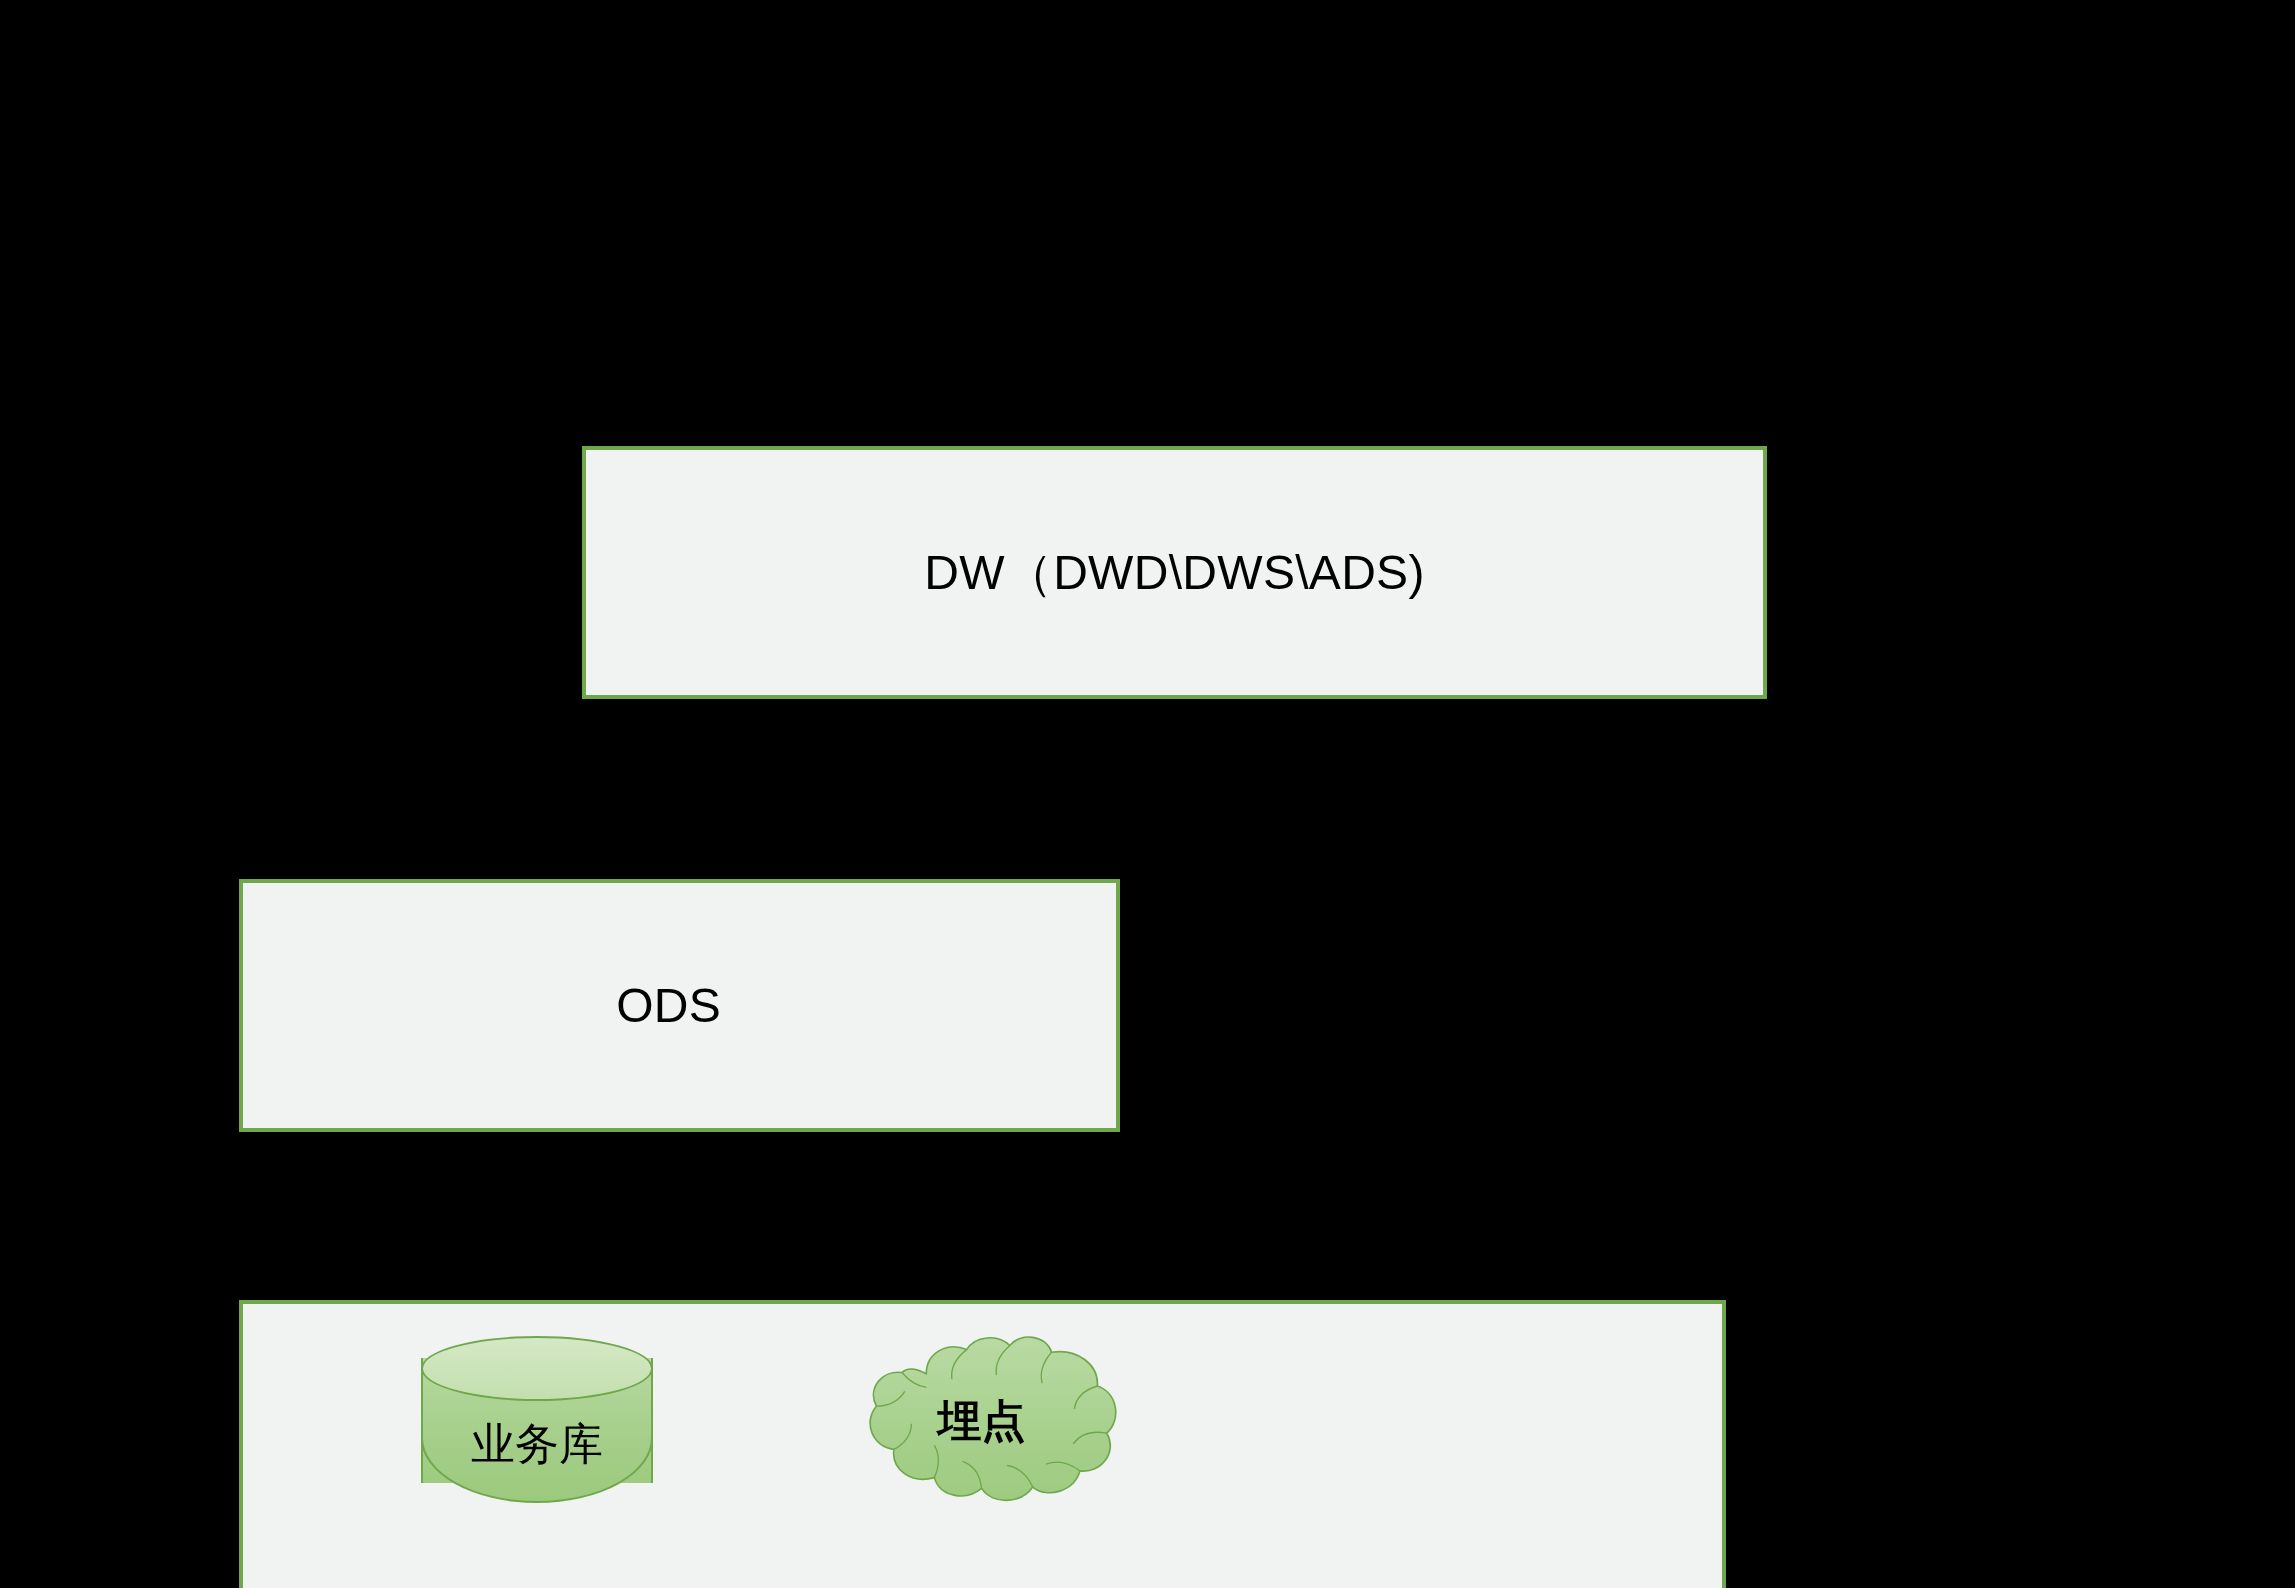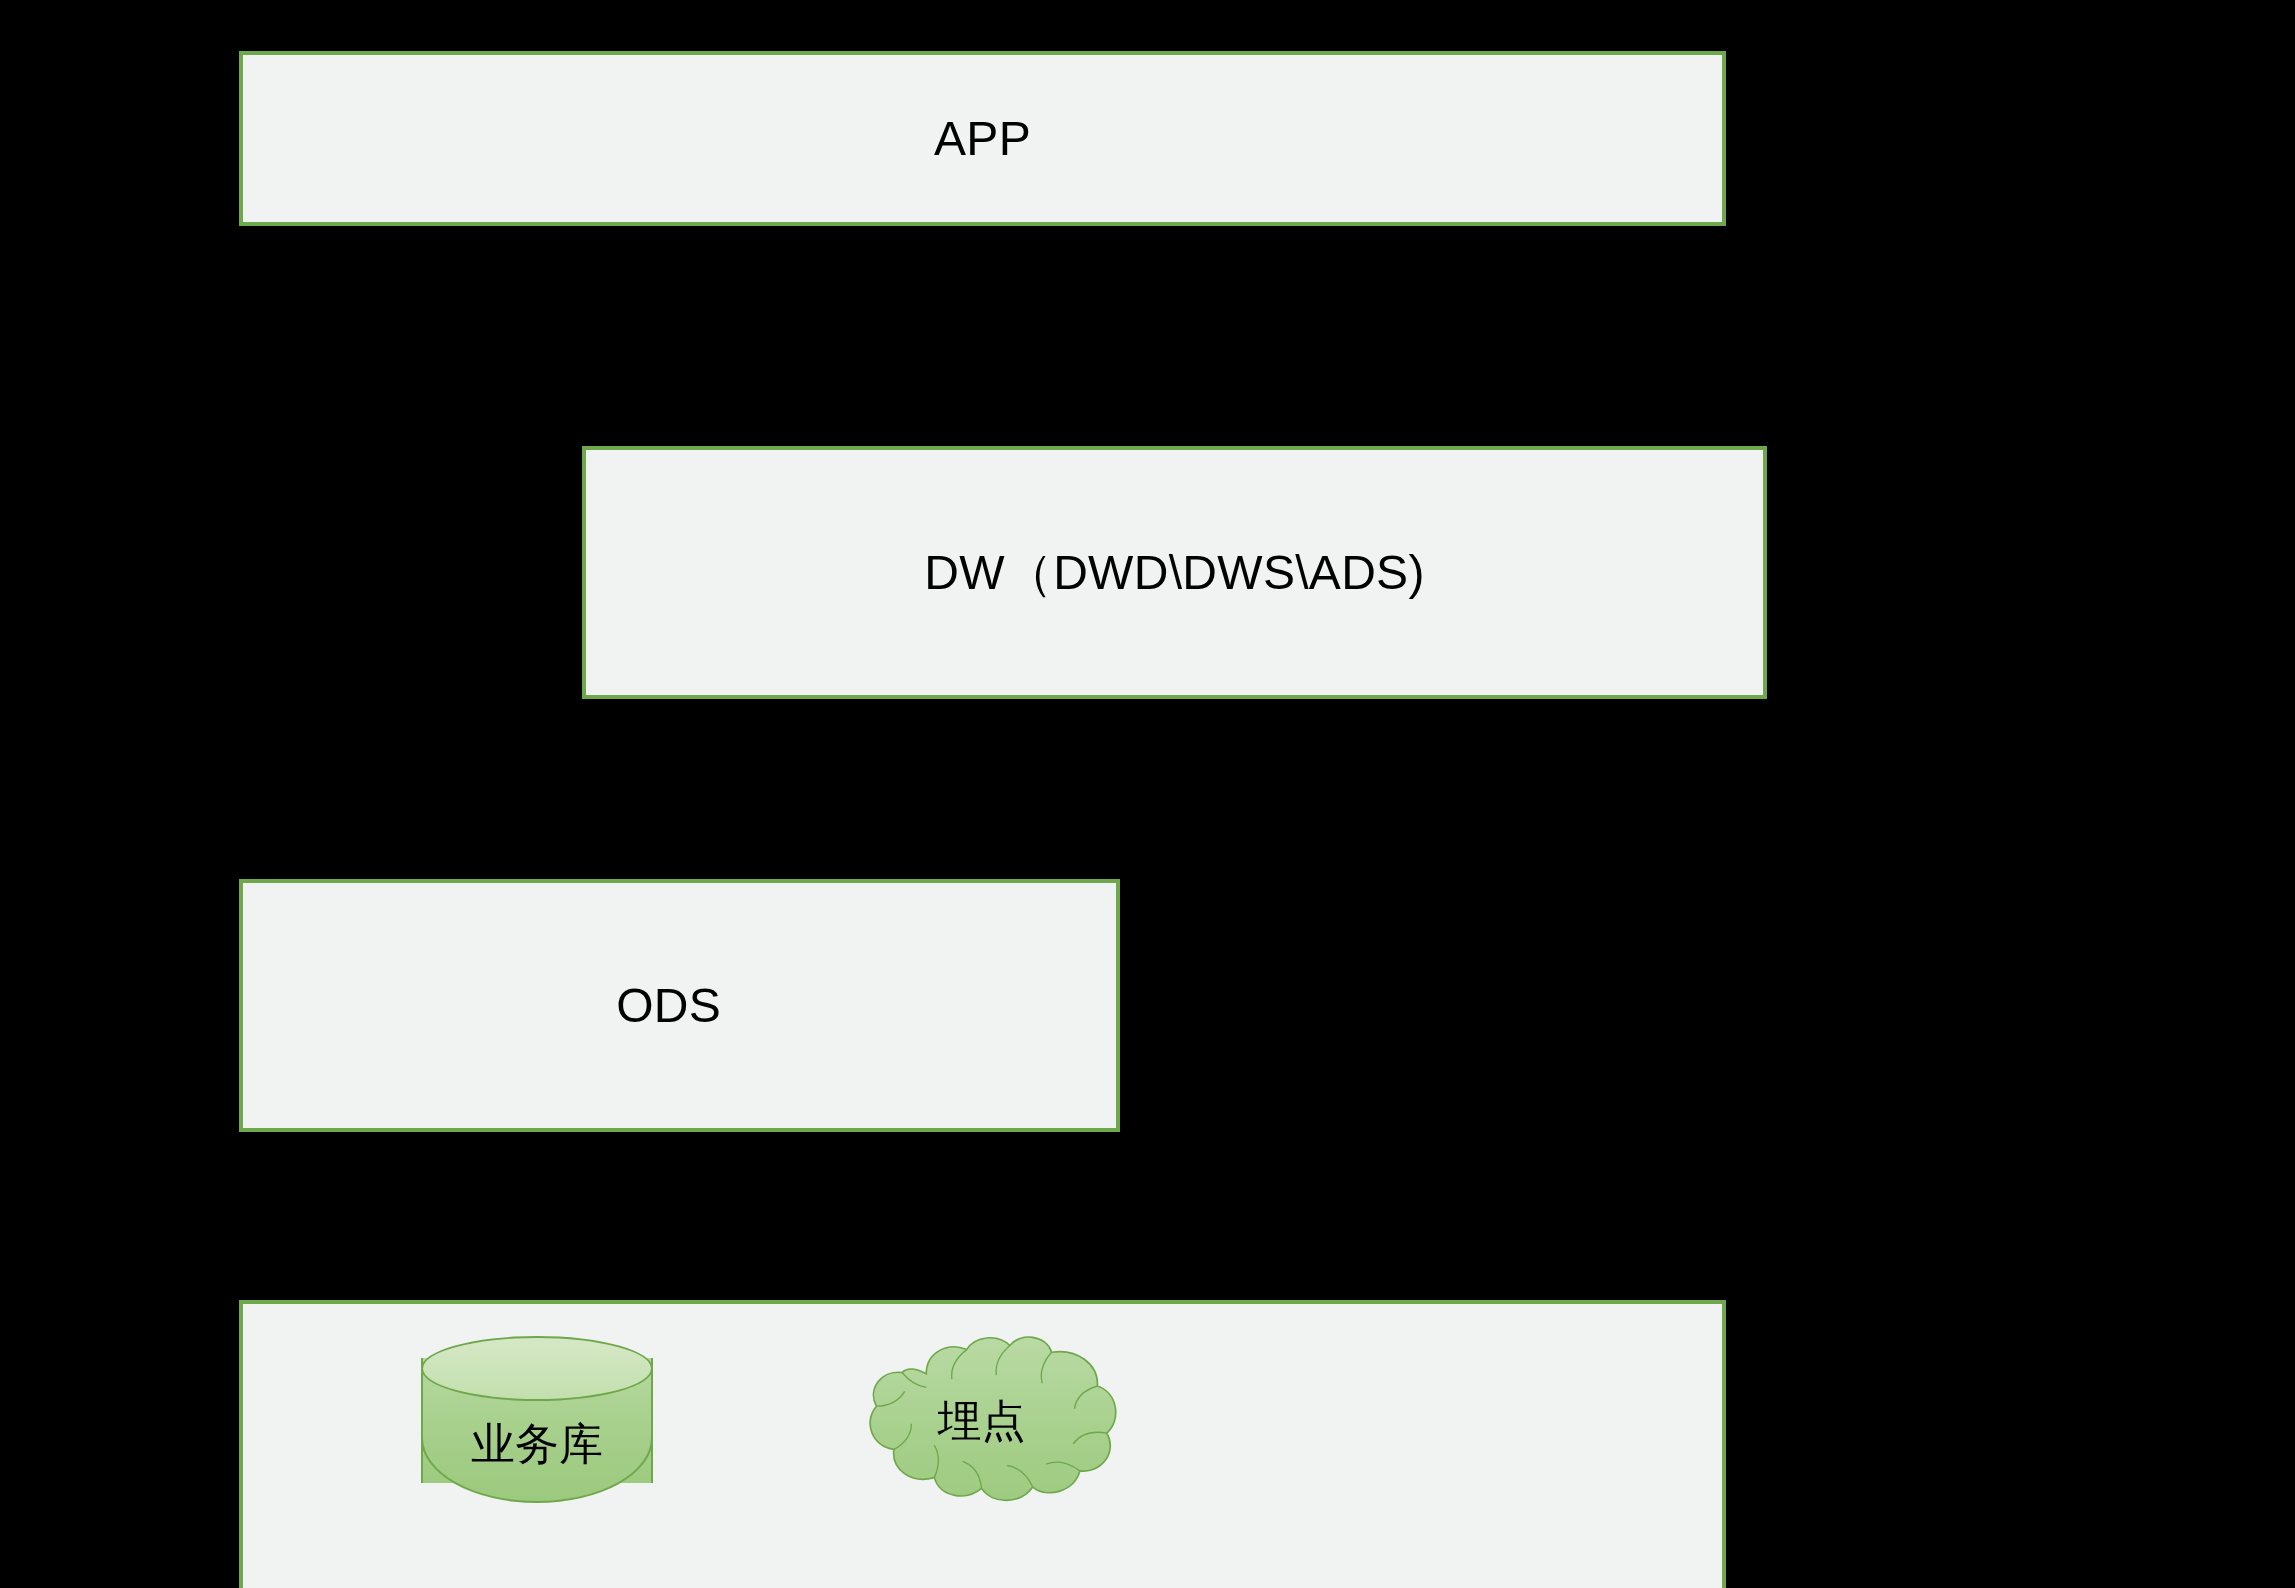--- a/index.html
+++ b/index.html
@@ -121,41 +121,38 @@
     border: 2px solid #6FA84B;
     border-radius: 50%;
     background: linear-gradient(to bottom, #D5E8C6 0%, #C3DFAE 100%);
     box-sizing: border-box;
   }
   #shape-db .source-label { top: 86px; }
 
   
   #shape-cloud {
     left: 597px; top: 24px;
-    width: 283px; height: 182px;
+    width: 283px; height: 182px; font-weight: bold;
   }
   #shape-cloud svg { display: block; width: 283px; height: 182px; }
   #shape-cloud .source-label { top: 71px; }
 
   
   #shape-doc {
     left: 1079px; top: 20px;
     width: 226px; height: 176px;
   }
   #shape-doc svg { display: block; width: 226px; height: 176px; }
   #shape-doc .source-label { top: 66px; }
 </style>
 </head>
 <body>
 
 <div id="canvas">
 
-  <div class="layer-box" id="box-app">
-    <span class="layer-label">APP</span>
-  </div>
 
   <div class="layer-box" id="box-dw">
     <span class="layer-label">DW（DWD\DWS\ADS)</span>
   </div>
 
   <div class="layer-box" id="box-ods">
     <span class="layer-label">ODS</span>
   </div>
 
   <div class="layer-box" id="box-sources">

